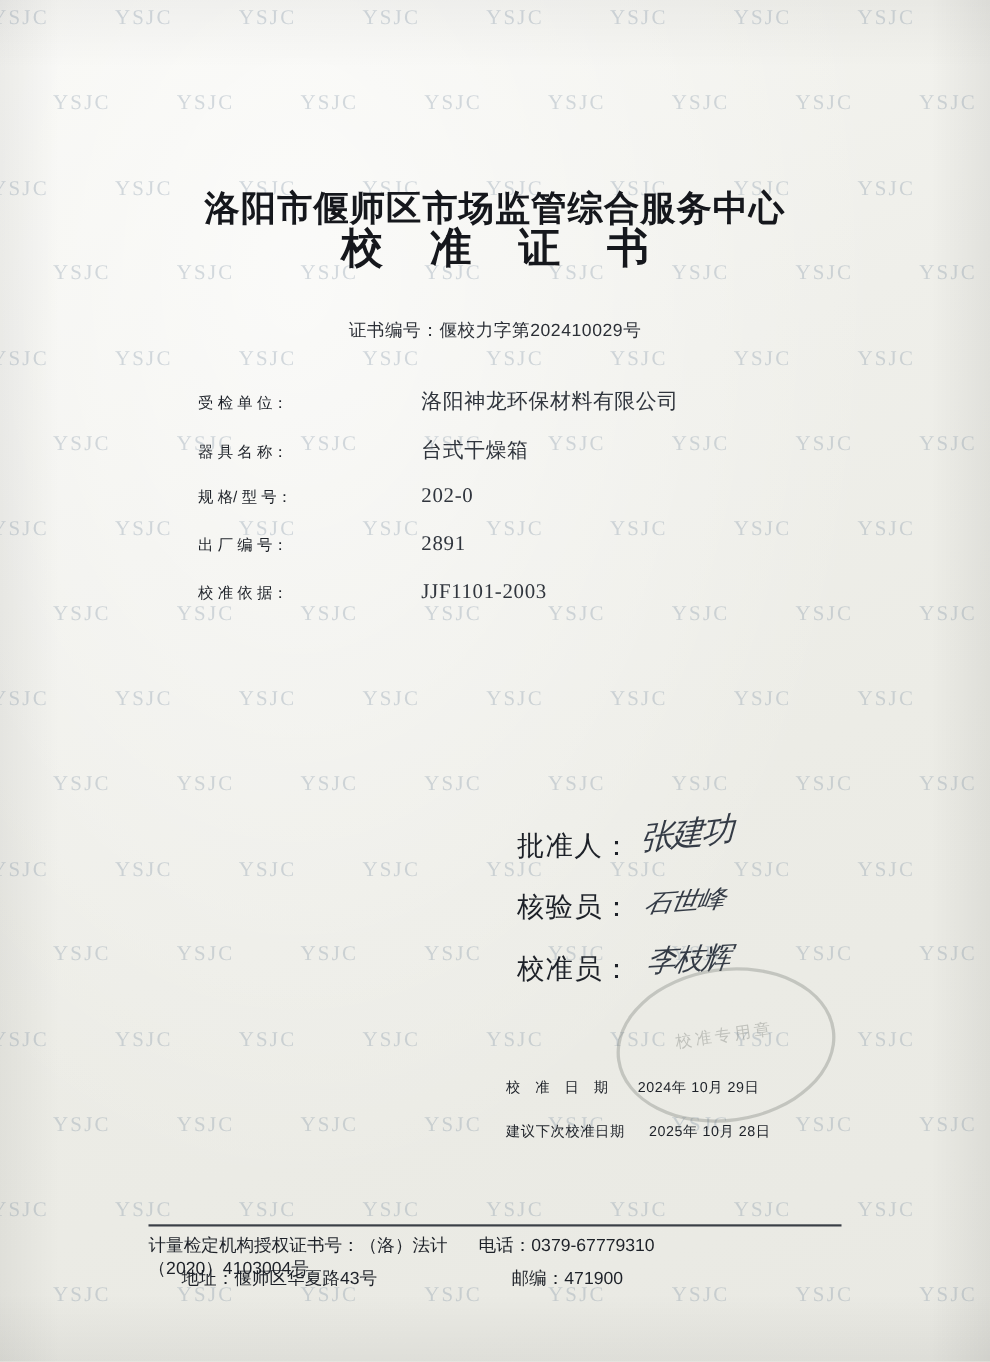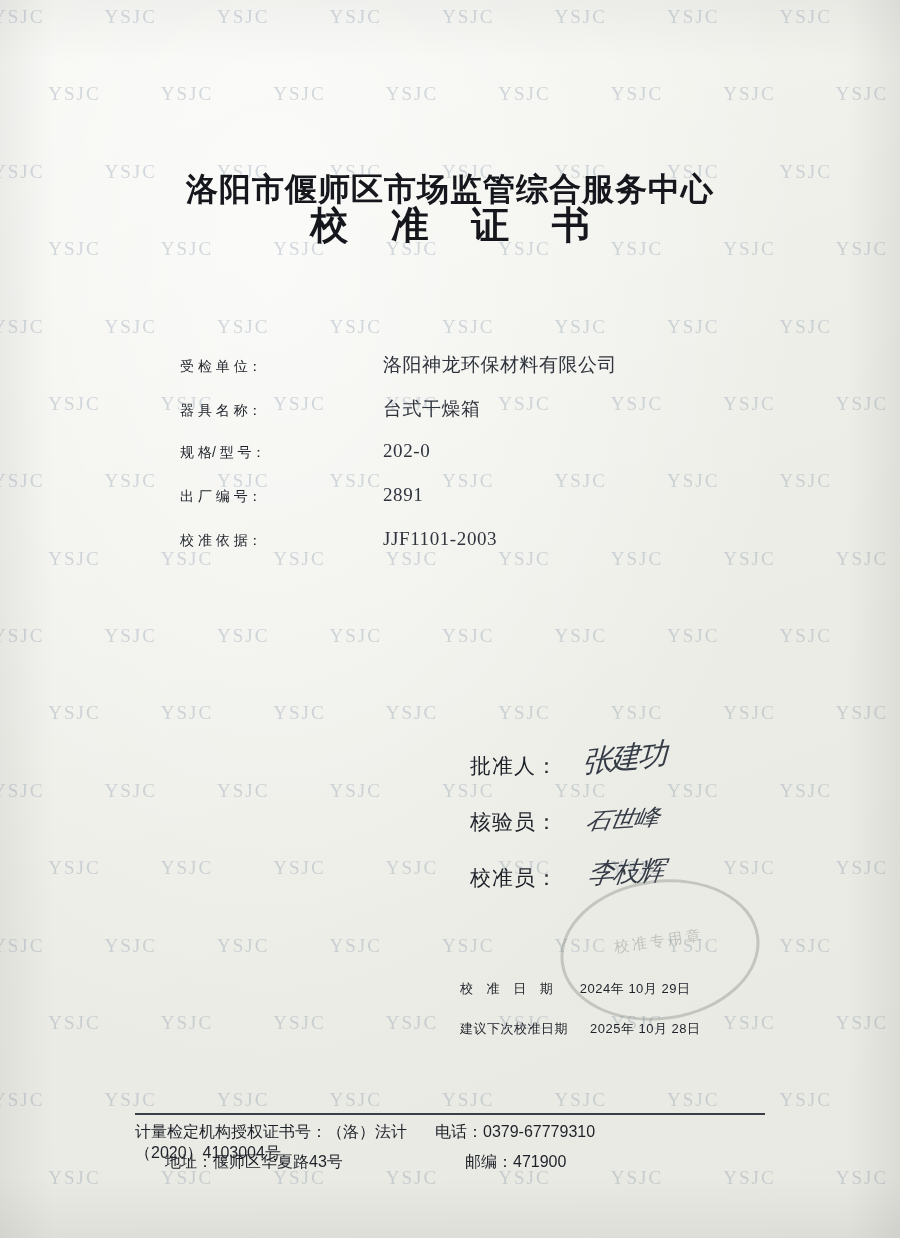--- a/index.html
+++ b/index.html
@@ -131,21 +131,21 @@
     position: absolute;
     top: 752px;
     left: 470px;
     width: 420px;
   }
   .sig-row {
     position: relative;
     height: 56px;
   }
   .sig-label {
-    font-size: 21px;
+    font-size: 25px;
     color: #1d2128;
     font-family: "Liberation Sans", sans-serif;
     letter-spacing: 1px;
   }
   .sig-ink {
     position: absolute;
     left: 112px;
     top: -14px;
     font-family: "Liberation Serif", serif;
     font-size: 30px;
@@ -388,20 +388,21 @@
       <div class="wm" style="left: 723.25px; top: 1166.62px;">YSJC</div>
       <div class="wm" style="left: 835.75px; top: 1166.62px;">YSJC</div>
     </div>
 
   <div id="content">
 
     <div class="doc-title" id="org-title">洛阳市偃师区市场监管综合服务中心</div>
 
     <div class="doc-title" id="cert-title">校 准 证 书</div>
 
+    <div id="cert-no">证书编号：偃校力字第202410029号</div>
 
     <div id="fields">
         <div class="field-row">
           <div class="field-label">受  检  单  位：</div>
           <div class="field-value cjk">洛阳神龙环保材料有限公司</div>
         </div>
         <div class="field-row">
           <div class="field-label">器  具  名  称：</div>
           <div class="field-value cjk">台式干燥箱</div>
         </div>

